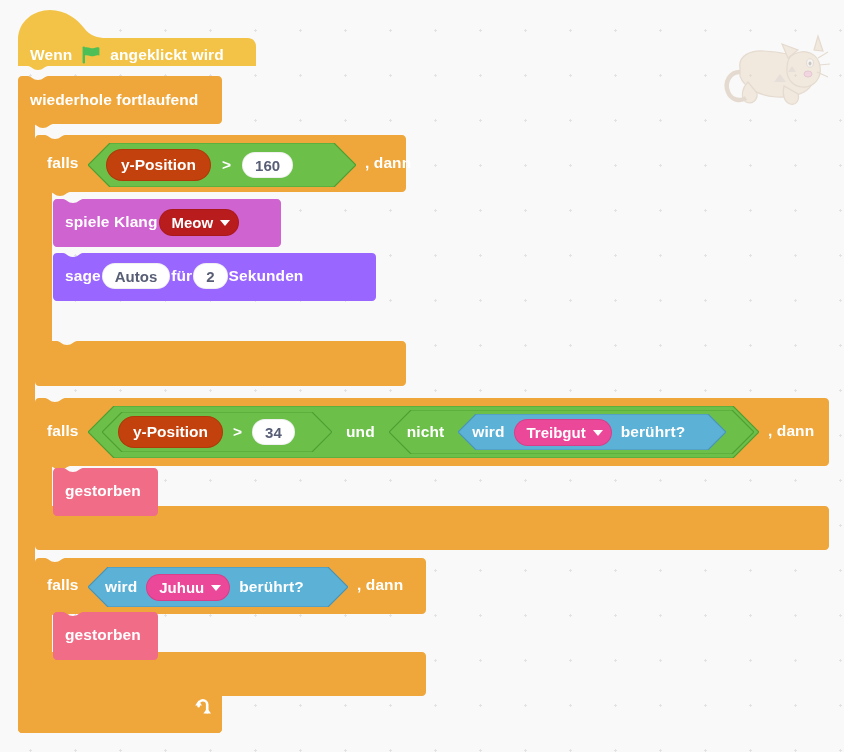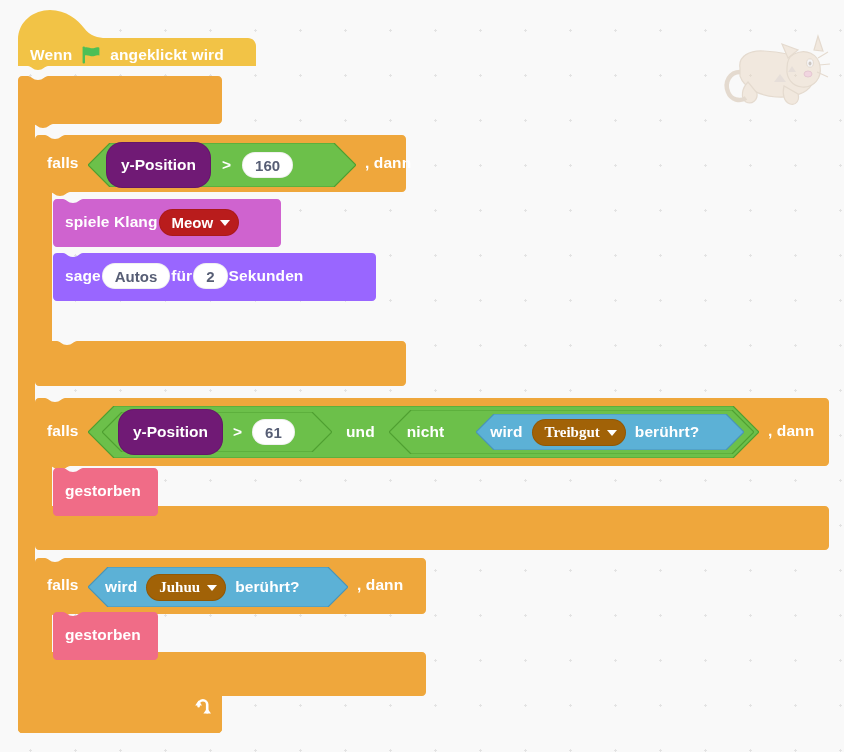--- a/index.html
+++ b/index.html
@@ -112,32 +112,32 @@
     padding: 0 9px 0 13px;
     display: inline-flex;
     align-items: center;
     gap: 7px;
     color: #ffffff;
     font-size: 15px;
     font-weight: bold;
     box-sizing: border-box;
   }
   .oval-drop.sound  { background: #b91c1c; box-shadow: inset 0 0 0 1px rgba(0,0,0,0.08); }
-  .oval-drop.sensing{ background: #a16207; box-shadow: inset 0 0 0 1px rgba(0,0,0,0.10); font-family: Liberation Serif, serif; }
+  .oval-drop.sensing{ background: #ec4899; box-shadow: inset 0 0 0 1px rgba(0,0,0,0.10); }
   .caret {
     width: 0; height: 0;
     border-left: 5.5px solid transparent;
     border-right: 5.5px solid transparent;
     border-top: 6px solid #ffffff;
     margin-top: 1px;
   }
   .var-oval {
-    background: #701a75;
+    background: #c2410c;
     border-radius: 16px;
-    height: 46px;
+    height: 32px;
     padding: 0 15px;
     display: inline-flex;
     align-items: center;
     color: #ffffff;
     font-size: 15.5px;
     font-weight: bold;
     box-sizing: border-box;
     box-shadow: inset 0 0 0 1px rgba(0,0,0,0.10);
   }
 
@@ -214,20 +214,23 @@
                M0 44 L16 44 L16 611 L0 611 Z
                M0 607 L200 607 C202.2 607 204 608.8 204 611 L204 653
                C204 655.2 202.2 657 200 657 L4 657 C1.8 657 0 655.2 0 653 Z" fill="#EFA73C"></path>
 
       <rect x="0" y="40" width="17" height="575" fill="#EFA73C"></rect>
 
       <path d="M17 607 L22 607 C25 607 27 611 32 611 C37 611 39 607 42 607 L200 607
                C202.2 607 204 608.8 204 611 L204 653 C204 655.2 202.2 657 200 657
                L4 657 C1.8 657 0 655.2 0 653 L0 611 C0 608.8 1.8 607 4 607 Z" fill="#EFA73C"></path>
     </svg>
+    <div class="clabel" style="left:12px; top:11px;">
+      <span class="btxt">wiederhole fortlaufend</span>
+    </div>
     <svg class="loop-arrow" style="left:172px; top:620px;" viewBox="0 0 22 22" xmlns="http://www.w3.org/2000/svg">
       <path d="M17.2 16.2 L17.2 8.6 C17.2 6.2 15.3 4.3 12.9 4.3 C10.5 4.3 8.6 6.2 8.6 8.6
                L8.6 10.2" fill="none" stroke="#ffffff" stroke-width="2.6" stroke-linecap="round"></path>
       <path d="M17.2 17.8 L13.4 12.4 L21 12.4 Z" fill="#ffffff" transform="rotate(180 17.2 15)"></path>
       <path d="M5.2 9.6 L8.6 4.6 L12 9.6 Z" fill="#ffffff"></path>
     </svg>
   </div>
 
   <div class="cblock" style="left:35px; top:135px; width:371px; height:252px;">
     <svg viewBox="0 0 371 252" xmlns="http://www.w3.org/2000/svg">
@@ -311,32 +314,32 @@
       </svg>
       <div class="hexrow" style="left:14px;">
 
         <span class="hexwrap" style="position:relative; display:inline-block; width:230px; height:40px;">
           <svg viewBox="0 0 230 40" xmlns="http://www.w3.org/2000/svg" style="position:absolute;left:0;top:0;">
             <path d="M20 0 L210 0 L230 20 L210 40 L20 40 L0 20 Z" fill="#6CC04A" stroke="#4F9F31" stroke-width="1.2"></path>
           </svg>
           <span class="hexrow" style="left:16px; height:40px;">
             <span class="var-oval">y-Position</span>
             <span class="btxt" style="margin:0 10px;">&gt;</span>
-            <span class="oval-white">61</span>
+            <span class="oval-white">34</span>
           </span>
         </span>
 
         <span class="btxt" style="margin:0 14px;">und</span>
 
         <span class="hexwrap" style="position:relative; display:inline-block; width:365px; height:44px;">
           <svg viewBox="0 0 365 44" xmlns="http://www.w3.org/2000/svg" style="position:absolute;left:0;top:0;">
             <path d="M22 0 L343 0 L365 22 L343 44 L22 44 L0 22 Z" fill="#6CC04A" stroke="#4F9F31" stroke-width="1.2"></path>
           </svg>
           <span class="hexrow" style="left:18px; height:44px;">
-            <span class="btxt" style="margin-right:32px;">nicht</span>
+            <span class="btxt" style="margin-right:14px;">nicht</span>
 
             <span class="hexwrap" style="position:relative; display:inline-block; width:268px; height:36px;">
               <svg viewBox="0 0 268 36" xmlns="http://www.w3.org/2000/svg" style="position:absolute;left:0;top:0;">
                 <path d="M18 0 L250 0 L268 18 L250 36 L18 36 L0 18 Z" fill="#5CB1D6" stroke="#4A94B5" stroke-width="1.1"></path>
               </svg>
               <span class="hexrow" style="left:14px; height:36px;">
                 <span class="btxt" style="margin-right:9px;">wird</span>
                 <span class="oval-drop sensing">
                   <span>Treibgut</span>
                   <span class="caret"></span>

